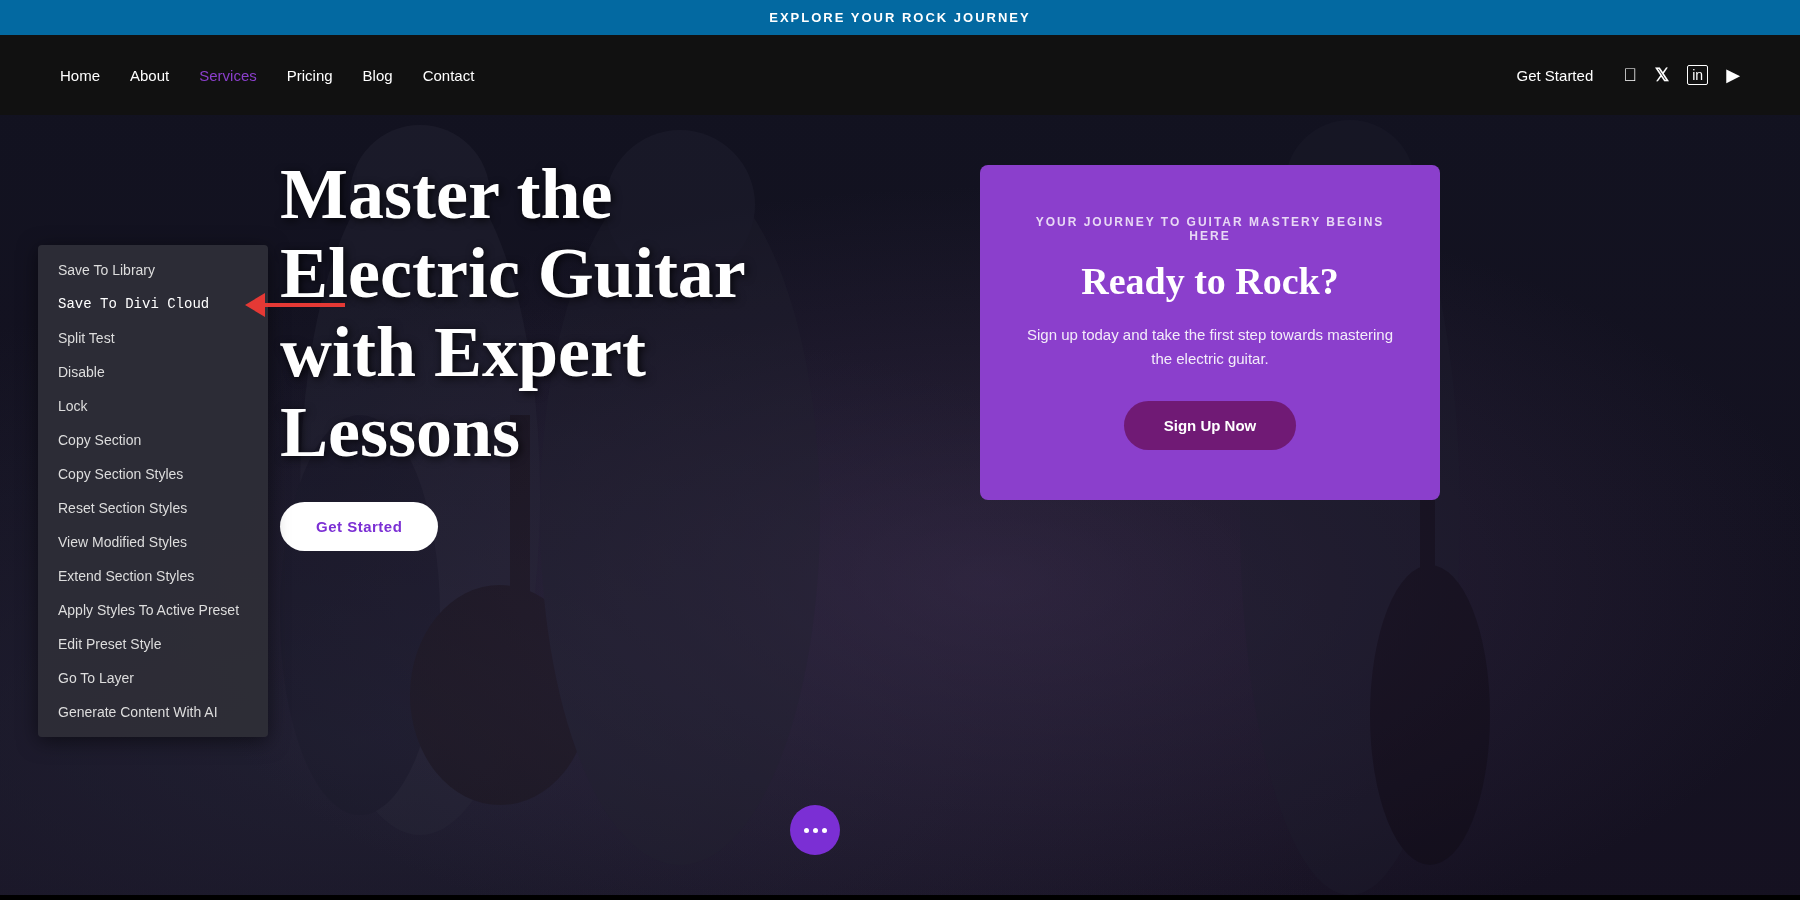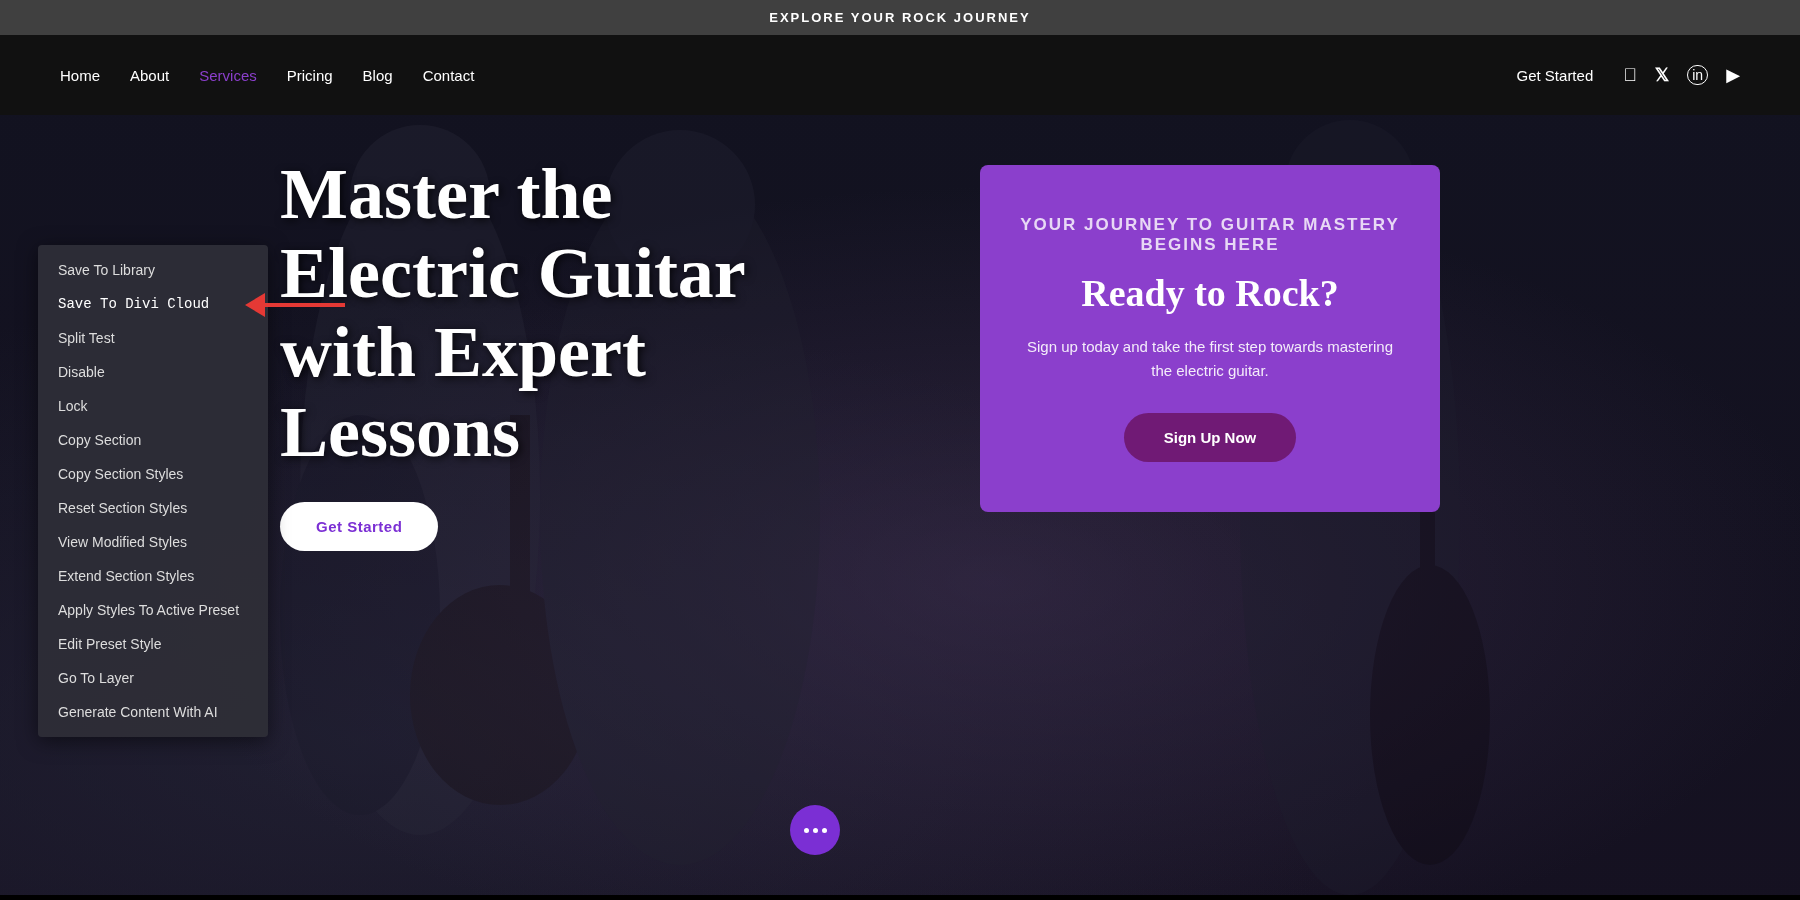--- a/index.html
+++ b/index.html
@@ -1,20 +1,20 @@
 <!DOCTYPE html>
 <html><head>
   <meta charset="utf-8">
   <style>
     * { margin: 0; padding: 0; box-sizing: border-box; }
     body { width: 1800px; height: 900px; overflow: hidden; font-family: Arial, sans-serif; background: #000; }
 
     
     .top-banner {
-      background: #404040;
+      background: #0369a1;
       text-align: center;
       padding: 10px;
       color: #fff;
       font-size: 13px;
       letter-spacing: 2px;
       font-weight: 600;
     }
 
     
     .nav-bar {
@@ -131,21 +131,21 @@
       top: 50px;
       width: 460px;
       background: #8b3fcc;
       border-radius: 8px;
       padding: 50px 40px;
       text-align: center;
       z-index: 10;
     }
     .promo-card-label {
       color: rgba(255,255,255,0.8);
-      font-size: 17px;
+      font-size: 12px;
       letter-spacing: 2px;
       margin-bottom: 16px;
       font-weight: 600;
     }
     .promo-card-title {
       font-size: 38px;
       font-weight: 900;
       color: #fff;
       font-family: 'Georgia', serif;
       margin-bottom: 20px;
@@ -250,21 +250,21 @@
     <a class="active">Services</a>
     <a>Pricing</a>
     <a>Blog</a>
     <a>Contact</a>
   </div>
   <div class="nav-right">
     <span class="nav-get-started">Get Started</span>
     <div class="social-icons">
       <span class="social-icon"></span>
       <span class="social-icon" style="font-weight:900; font-family:serif;">𝕏</span>
-      <span class="social-icon" style="font-size:14px; border:1.5px solid #fff; padding:1px 4px; border-radius:10px;">in</span>
+      <span class="social-icon" style="font-size:14px; border:1.5px solid #fff; padding:1px 4px; border-radius:2px;">in</span>
       <span class="social-icon">▶</span>
     </div>
   </div>
 </nav>
 
 <div class="hero">
   <div class="hero-bg"></div>
 
   <svg style="position:absolute;inset:0;width:100%;height:100%;z-index:1;opacity:0.35;" viewBox="0 0 1800 780">
 

